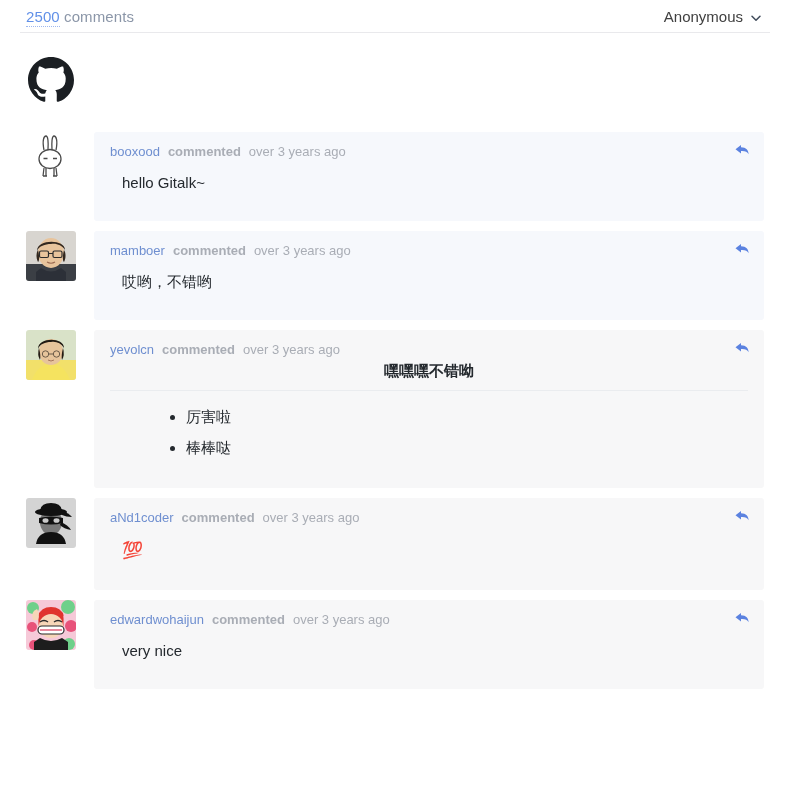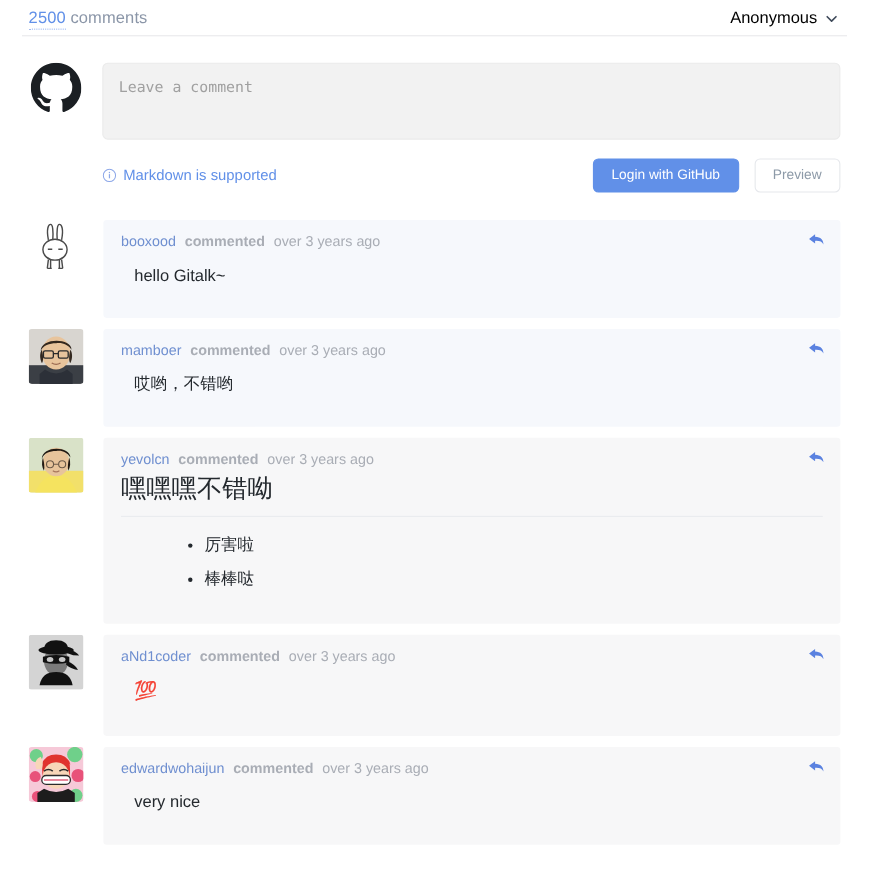--- a/index.html
+++ b/index.html
@@ -36,21 +36,21 @@
     border-bottom: 1px dotted #9fb9f0;
     padding-bottom: 1px;
   }
   .gt-user {
     display: flex;
     align-items: center;
     gap: 7px;
     cursor: pointer;
     font-size: 15px;
   }
-  .gt-user-name { color: #000000; }
+  .gt-user-name { color: #404040; }
   .gt-chevron { display:block; width: 12px; height: 12px; }
 
   
   .gt-header {
     display: flex;
     padding: 10px 6px 0 6px;
   }
   .gt-avatar-main {
     width: 50px; height: 50px;
     flex: 0 0 50px;
@@ -153,26 +153,27 @@
 
   .gt-comment-body {
     font-size: 15px;
     color: #24292e;
     line-height: 1.6;
     word-wrap: break-word;
   }
   .gt-comment-body p { margin: 12px; }
   .gt-comment-body h1, .gt-comment-body h2 {
     margin: 2px 0 0 0;
-    font-size: 23px;
-    font-weight: normal;
+    font-size: 15px;
+    font-weight: bold;
     color: #24292e;
     line-height: 1.35;
     padding-bottom: 9px;
     border-bottom: 1px solid #eaecef;
+    text-align: center;
   }
   .gt-comment-body h2.noborder { border-bottom: none; padding-bottom: 0; }
   .gt-comment-body ul {
     margin: 14px 0 14px 0;
     padding-left: 34px;
     list-style: disc;
   }
   .gt-comment-body ul li {
     font-size: 15px;
     color: #24292e;
@@ -202,39 +203,20 @@
           </svg>
       </span>
     </div>
   </div>
 
   <div class="gt-header">
     <div class="gt-avatar-main">
       <svg width="46" height="46" viewBox="0 0 16 16" aria-hidden="true">
         <path fill="#1b1f23" d="M8 0C3.58 0 0 3.58 0 8c0 3.54 2.29 6.53 5.47 7.59.4.07.55-.17.55-.38 0-.19-.01-.82-.01-1.49-2.01.37-2.53-.49-2.69-.94-.09-.23-.48-.94-.82-1.13-.28-.15-.68-.52-.01-.53.63-.01 1.08.58 1.23.82.72 1.21 1.87.87 2.33.66.07-.52.28-.87.51-1.07-1.78-.2-3.64-.89-3.64-3.95 0-.87.31-1.59.82-2.15-.08-.2-.36-1.02.08-2.12 0 0 .67-.21 2.2.82.64-.18 1.32-.27 2-.27s1.36.09 2 .27c1.53-1.04 2.2-.82 2.2-.82.44 1.1.16 1.92.08 2.12.51.56.82 1.27.82 2.15 0 3.07-1.87 3.75-3.65 3.95.29.25.54.73.54 1.48 0 1.07-.01 1.93-.01 2.2 0 .21.15.46.55.38A8.01 8.01 0 0 0 16 8c0-4.42-3.58-8-8-8z"></path>
       </svg>
-    </div>
-    <div class="gt-header-comment">
-      <textarea class="gt-header-textarea" placeholder="Leave a comment" style=""></textarea>
-      <div class="gt-header-controls">
-        <a class="gt-header-controls-tip">
-          <span class="gt-ico-info">
-            <svg viewBox="0 0 14 14">
-                <circle cx="7" cy="7" r="6" fill="none" stroke="#8ca7e8" stroke-width="1"></circle>
-                <rect x="6.4" y="5.7" width="1.2" height="4.1" fill="#8ca7e8"></rect>
-                <rect x="6.4" y="3.5" width="1.2" height="1.3" fill="#8ca7e8"></rect>
-              </svg>
-          </span>
-          <span>Markdown is supported</span>
-        </a>
-        <div class="gt-btn-group">
-          <button class="gt-btn gt-btn-login">Login with GitHub</button>
-          <button class="gt-btn gt-btn-preview">Preview</button>
-        </div>
-      </div>
     </div>
   </div>
 
   <div class="gt-comments">
 
     <div class="gt-comment">
       <div class="gt-comment-avatar">
         <svg viewBox="0 0 50 50">
           <rect width="50" height="50" fill="#ffffff"></rect>
           <g fill="none" stroke="#4a4a4a" stroke-width="1.3">

